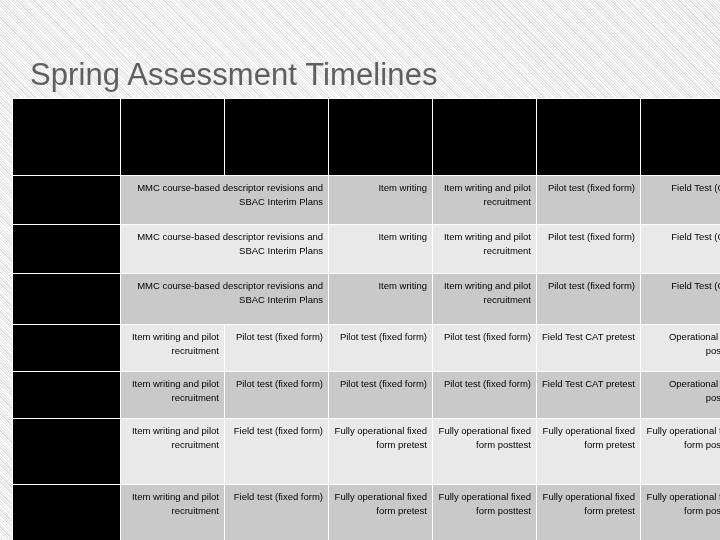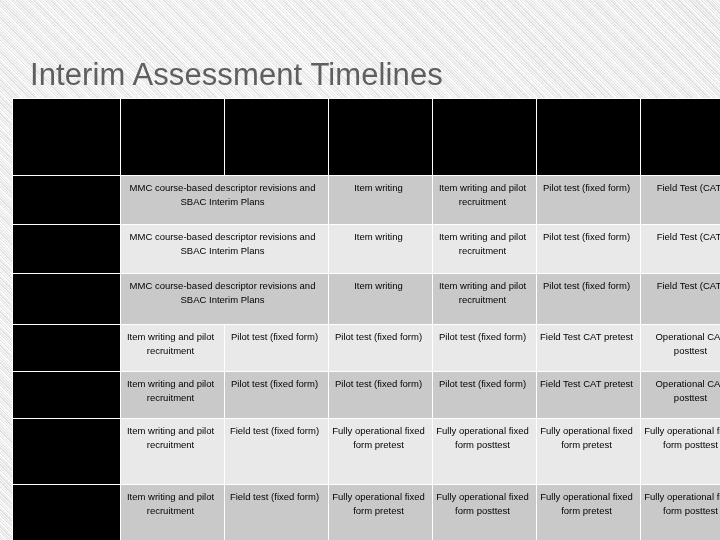--- a/index.html
+++ b/index.html
@@ -66,21 +66,21 @@
     background: #ffffff;
     table-layout: fixed;
   }
   #timeline-table td,
   #timeline-table th {
     vertical-align: top;
     padding: 5px 5px 5px 1px;
     font-size: 9.5px;
     line-height: 13.5px;
     font-weight: normal;
-    text-align: center;
+    text-align: right;
     color: #000000;
     word-wrap: break-word;
   }
   
   .col-label  { width: 101px; }
   .col-period { width: 97px; }
 
   
   thead th {
     background: #000000;
@@ -105,21 +105,21 @@
   tr.r-short  td { height: 36px; }
   tr.r-xtall  td { height: 55px; }
 </style>
 </head>
 <body>
 
 <div id="slide-bg"></div>
 
 <div id="slide-root">
 
-  <div id="page-title">Interim Assessment Timelines</div>
+  <div id="page-title">Spring Assessment Timelines</div>
 
   <table id="timeline-table">
     <thead>
       <tr>
         <th class="col-label">Grade Level(s) and Content Area</th>
         <th class="col-period">Fall 2012</th>
         <th class="col-period">Spring 2013</th>
         <th class="col-period">Fall 2013</th>
         <th class="col-period">Spring 2014</th>
         <th class="col-period">Fall 2014</th>

